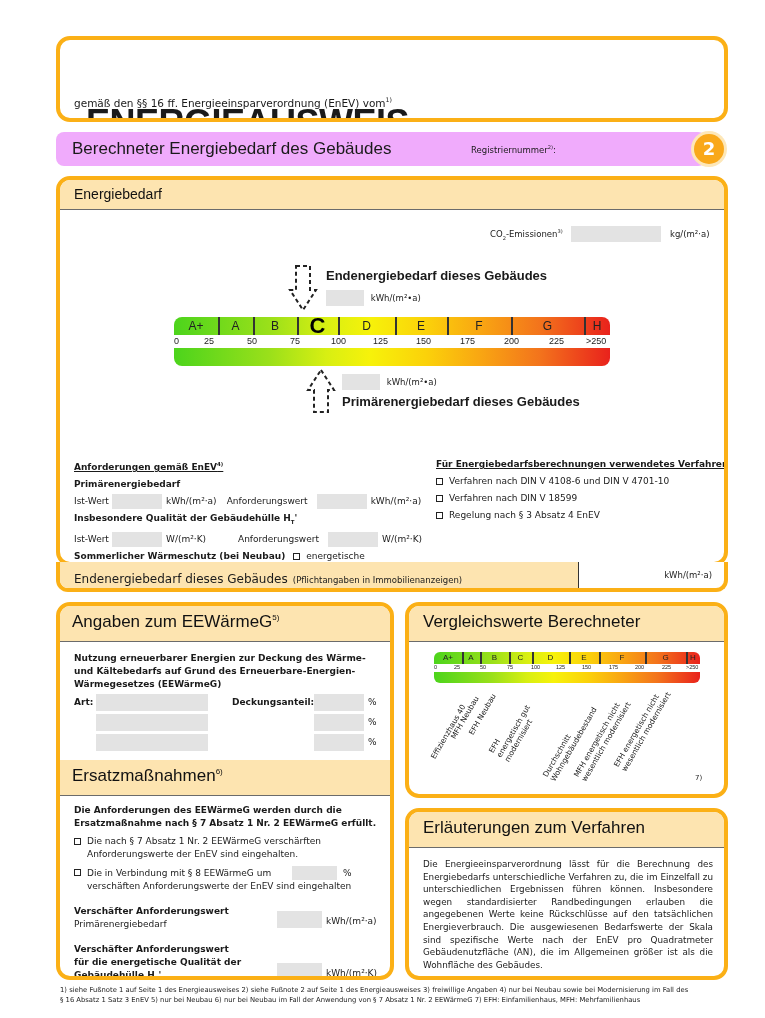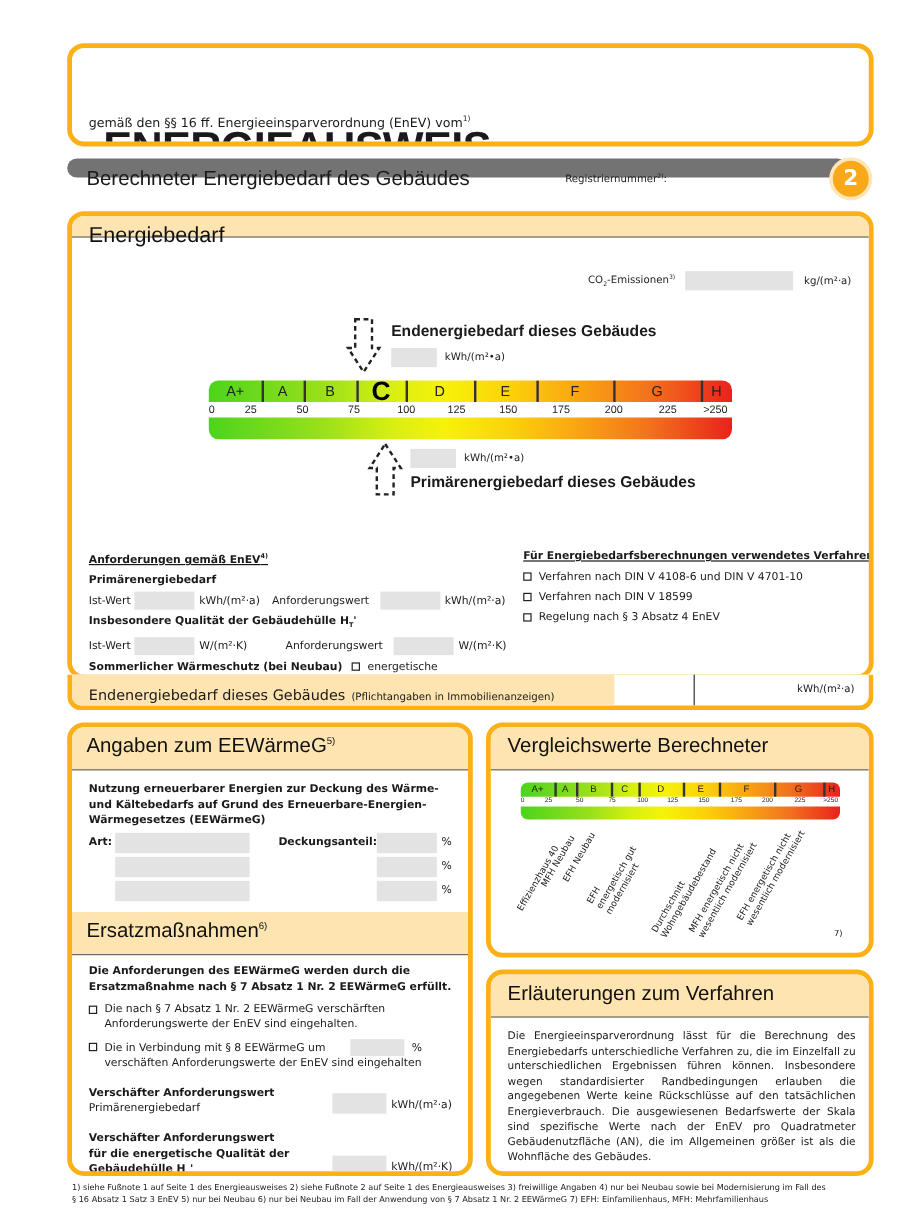--- a/index.html
+++ b/index.html
@@ -23,30 +23,30 @@
 <div class="box" style="left:56px;top:36px;width:672px;height:86px;">
   <div class="abs" style="left:26px;top:14px;white-space:nowrap;margin-top:48px;">
     <span style="font-family:'Liberation Sans',sans-serif;font-size:36px;font-weight:bold;letter-spacing:-0.5px;">ENERGIEAUSWEIS</span>
     <span style="font-size:11px;">für Wohngebäude</span>
   </div>
   <div class="abs" style="left:14px;top:56px;font-size:10.5px;white-space:nowrap;">
     <span>gemäß den §§ 16 ff. Energieeinsparverordnung (EnEV) vom</span><sup>1)</sup>
   </div>
 </div>
 
-<div class="abs" style="left:56px;top:132px;width:650px;height:16px;background:#737373;border-radius:8px;">
+<div class="abs" style="left:56px;top:132px;width:650px;height:34px;background:#f0abfc;border-radius:8px;">
   <span class="abs" style="left:16px;top:7px;font-family:'Liberation Sans',sans-serif;font-size:17px;white-space:nowrap;">Berechneter Energiebedarf des Gebäudes</span>
   <span class="abs small" style="left:415px;top:12px;white-space:nowrap;"><span>Registriernummer</span><sup>2)</sup><span>:</span></span>
 </div>
 <div class="abs" style="left:694px;top:134px;width:30px;height:30px;border-radius:50%;background:#f9a81a;box-shadow:0 0 0 3px #fde7b8;color:#fff;font-weight:bold;font-size:18px;text-align:center;line-height:30px;">
   <span>2</span>
 </div>
 
 <div class="box" style="left:56px;top:176px;width:672px;height:390px;">
-  <div class="hdr" style="height:18px;padding:6px 14px;font-size:18px;">
+  <div class="hdr" style="height:30px;padding:6px 14px;font-size:14px;">
     <span>Energiebedarf</span>
   </div>
   <div class="abs small" style="left:430px;top:46px;white-space:nowrap;">
     <span><span>CO</span><sub style="font-size:60%">2</sub><span>-Emissionen</span><sup>3)</sup></span>
     <span class="gray" style="width:90px;height:16px;vertical-align:middle;margin:0 6px;"></span>
     <span>kg/(m²·a)</span>
   </div>
 
   <svg class="abs" style="left:228px;top:84px" width="30" height="50" viewBox="0 0 30 50">
     <path d="M8 2 H22 V26 H28 L15 46 L2 26 H8 Z" fill="none" stroke="#222" stroke-width="2" stroke-dasharray="4,3"></path>
@@ -117,21 +117,21 @@
 
   <div class="abs" style="left:376px;top:276px;width:282px;font-size:9px;line-height:17px;">
     <div style="font-weight:bold;text-decoration:underline;white-space:nowrap;">Für Energiebedarfsberechnungen verwendetes Verfahren</div>
     <div><span class="cb"></span><span>Verfahren nach DIN V 4108-6 und DIN V 4701-10</span></div>
     <div><span class="cb"></span><span>Verfahren nach DIN V 18599</span></div>
     <div><span class="cb"></span><span>Regelung nach § 3 Absatz 4 EnEV</span></div>
   </div>
 </div>
 
 <div class="box" style="left:56px;top:562px;width:672px;height:30px;border-radius:0 0 12px 12px;border-top:none;">
-  <div class="abs" style="left:0;top:0;width:452px;height:26px;background:#fde4b0;padding:6px 14px;white-space:nowrap;">
+  <div class="abs" style="left:0;top:0;width:518px;height:26px;background:#fde4b0;padding:6px 14px;white-space:nowrap;">
     <span style="font-size:12px;">Endenergiebedarf dieses Gebäudes</span>
     <span style="font-size:8.5px;">(Pflichtangaben in Immobilienanzeigen)</span>
   </div>
   <div class="abs" style="left:518px;top:0;width:1px;height:26px;background:#333;"></div>
   <div class="abs small" style="left:520px;top:0;width:140px;height:26px;text-align:right;padding:8px 8px 0 0;">
     <span></span> <span>kWh/(m²·a)</span>
   </div>
 </div>
 
 <div class="box" style="left:56px;top:602px;width:338px;height:378px;">

